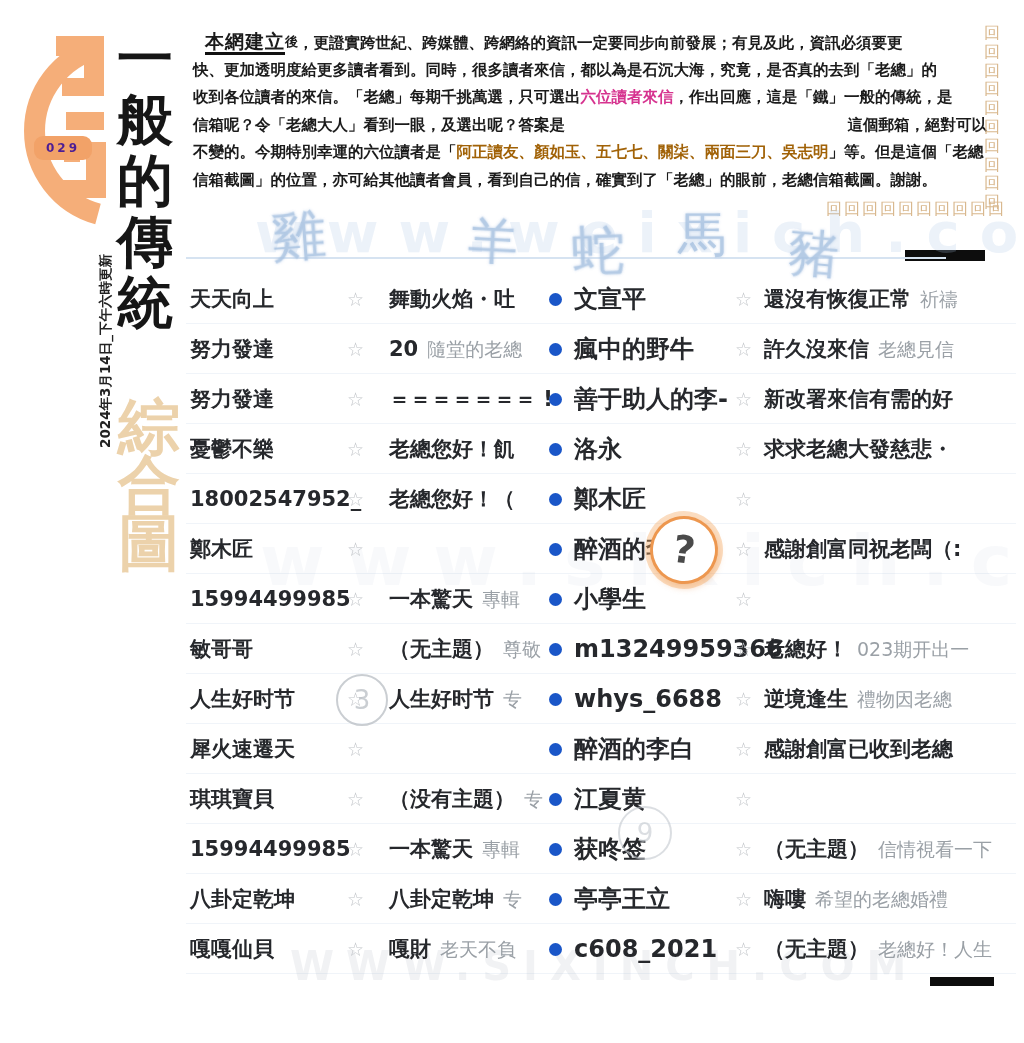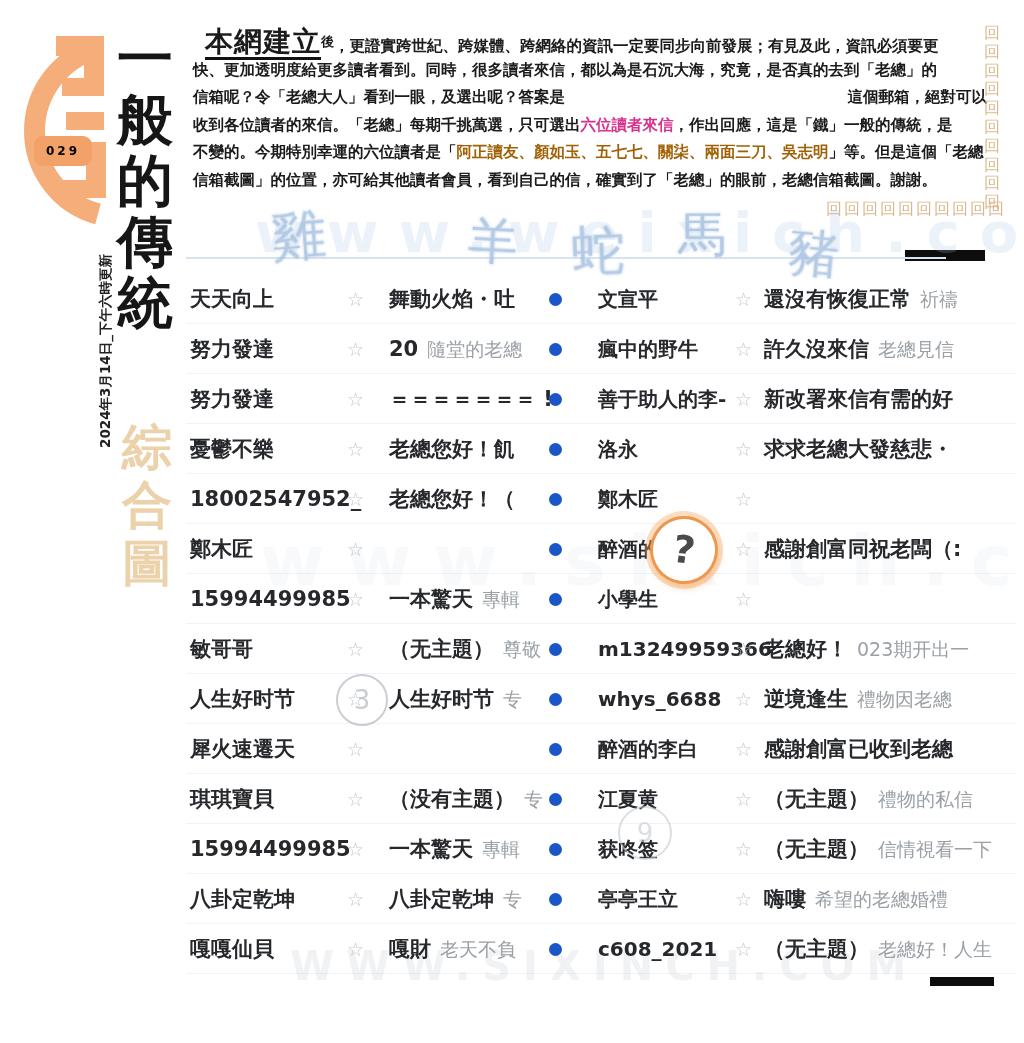--- a/index.html
+++ b/index.html
@@ -1,37 +1,37 @@
 <!DOCTYPE html>
 <html><head>
 <meta charset="utf-8">
 <style>
   html,body{margin:0;padding:0;background:#fff;}
   .page{position:relative;width:1024px;height:1043px;background:#fff;overflow:hidden;
         font-family:"DejaVu Sans",sans-serif;color:#1b1b1b;}
   
   .emblem{position:absolute;left:6px;top:22px;width:108px;height:212px;}
-  .logo-num{position:absolute;left:34px;top:136px;width:58px;height:30px;background:#f2a268;
-            border-radius:9px;color:#000000;font-size:12px;font-weight:bold;letter-spacing:3px;
+  .logo-num{position:absolute;left:34px;top:136px;width:58px;height:24px;background:#f2a268;
+            border-radius:9px;color:#4c1d95;font-size:12px;font-weight:bold;letter-spacing:3px;
             display:flex;align-items:center;justify-content:center;}
   .vtitle{position:absolute;left:114px;top:28px;width:62px;word-break:break-all;
           font-family:"DejaVu Serif",serif;font-weight:bold;font-size:56px;line-height:61px;
           color:#161616;text-align:center;}
   .vsub{position:absolute;left:118px;top:398px;width:58px;word-break:break-all;
-        font-family:"DejaVu Serif",serif;font-weight:bold;font-size:50px;line-height:58px;
-        color:#ecd2ab;text-align:center;margin-top:20px;}
+        font-family:"DejaVu Serif",serif;font-weight:bold;font-size:62px;line-height:58px;
+        color:#ecd2ab;text-align:center;}
   .vdate{position:absolute;left:0px;top:342px;width:212px;height:18px;
          transform:rotate(-90deg);transform-origin:center;font-size:13.5px;font-weight:bold;
          color:#222;text-align:center;white-space:nowrap;}
   
   .intro{position:absolute;left:193px;top:28px;width:794px;
          font-family:"Liberation Serif","DejaVu Serif",serif;font-weight:600;
          font-size:15.5px;color:#1b1b1b;}
   .intro .ln{height:27.5px;line-height:27.5px;white-space:nowrap;}
-  .lead{font-size:28px;font-weight:bold;border-bottom:3px solid #111;letter-spacing:1px;}
+  .lead{font-size:19px;font-weight:bold;border-bottom:3px solid #111;letter-spacing:1px;}
   .lead-sup{font-size:13px;vertical-align:top;}
   .ln3{display:flex;justify-content:space-between;}
   .hl-magenta{color:#d6338f;}
   .hl-red{color:#a16207;}
   
   .meander-v{position:absolute;left:982px;top:24px;width:20px;font-size:16px;line-height:18.8px;
              color:#d9b88e;text-align:center;letter-spacing:0;}
   .meander-h{position:absolute;left:826px;top:199px;font-size:16px;letter-spacing:2px;color:#d9b88e;white-space:nowrap;}
   .bar{position:absolute;background:#0d0d0d;}
   .bar1{left:905px;top:250px;width:80px;height:11px;}
@@ -52,21 +52,21 @@
   .rows{position:absolute;left:0;top:0;width:1024px;}
   .mrow{position:absolute;left:0;width:946px;height:50px;line-height:50px;white-space:nowrap;text-decoration:underline;}
   .mrow .sep{position:absolute;left:186px;bottom:0;width:830px;height:1px;background:rgba(160,185,215,.16);}
   .nm,.sub{position:absolute;font-weight:bold;font-size:21px;color:#26282c;}
   .c1{left:190px;}
   .star{position:absolute;font-size:19px;color:#c3c6ca;font-weight:normal;}
   .s1{left:347px;}
   .s2{left:735px;}
   .c2{left:389px;}
   .dot{position:absolute;left:549px;top:19px;width:13px;height:13px;border-radius:50%;background:#1a56c8;}
-  .c3{left:598px;font-size:20px;}
+  .c3{left:574px;font-size:24px;}
   .c4{left:764px;}
   .faint{color:#9aa0a6;font-weight:normal;font-size:19px;margin-left:9px;}
   
   .qbadge{position:absolute;left:650px;top:516px;width:62px;height:62px;border-radius:50%;
           background:#fff;border:3px solid rgba(235,140,60,.9);
           box-shadow:0 0 0 5px rgba(244,170,100,.40),2px 4px 6px rgba(230,140,70,.35);
           display:flex;align-items:center;justify-content:center;
           font-size:38px;font-weight:bold;color:#4a4a4a;transform:rotate(8deg);}
   .circ{position:absolute;border-radius:50%;display:flex;align-items:center;justify-content:center;
         font-size:26px;background:transparent;}
@@ -96,26 +96,26 @@
 
   <div class="vtitle">一般的傳統</div>
   <div class="vsub">綜合圖</div>
   <div class="vdate">2024年3月14日_下午六時更新</div>
 
   <div class="intro">
     <div class="ln" style="padding-left:12px;">
       <span class="lead">本網建立</span><span class="lead-sup">後</span><span>，更證實跨世紀、跨媒體、跨網絡的資訊一定要同步向前發展；有見及此，資訊必須要更</span>
     </div>
     <div class="ln">快、更加透明度給更多讀者看到。同時，很多讀者來信，都以為是石沉大海，究竟，是否真的去到「老總」的</div>
+    <div class="ln">
+      <span>收到各位讀者的來信。「老總」每期千挑萬選，只可選出</span><span class="hl-magenta">六位讀者來信</span><span>，作出回應，這是「鐵」一般的傳統，是</span>
+    </div>
     <div class="ln ln3">
       <span>信箱呢？令「老總大人」看到一眼，及選出呢？答案是</span>
       <span>這個郵箱，絕對可以</span>
-    </div>
-    <div class="ln">
-      <span>收到各位讀者的來信。「老總」每期千挑萬選，只可選出</span><span class="hl-magenta">六位讀者來信</span><span>，作出回應，這是「鐵」一般的傳統，是</span>
     </div>
     <div class="ln">
       <span>不變的。今期特別幸運的六位讀者是「</span><span class="hl-red">阿正讀友、顏如玉、五七七、關柒、兩面三刀、吳志明</span><span>」等。但是這個「老總</span>
     </div>
     <div class="ln">信箱截圖」的位置，亦可給其他讀者會員，看到自己的信，確實到了「老總」的眼前，老總信箱截圖。謝謝。</div>
   </div>
 
   <div class="meander-v" style="white-space: pre-line;">回
 回
 回
@@ -238,21 +238,20 @@
         <span class="sub c4">感謝創富已收到老總</span>
         <span class="sep"></span>
       </div>
       <div class="mrow" style="top: 774px;">
         <span class="nm c1">琪琪寶貝</span>
         <span class="star s1">☆</span>
         <span class="sub c2">（没有主題）<span class="faint">专</span></span>
         <span class="dot"></span>
         <span class="nm c3">江夏黄</span>
         <span class="star s2">☆</span>
-        <span class="sub c4">（无主題）<span class="faint">禮物的私信</span></span>
         <span class="sep"></span>
       </div>
       <div class="mrow" style="top: 824px;">
         <span class="nm c1">15994499985</span>
         <span class="star s1">☆</span>
         <span class="sub c2">一本驚天<span class="faint">專輯</span></span>
         <span class="dot"></span>
         <span class="nm c3">获咚签</span>
         <span class="star s2">☆</span>
         <span class="sub c4">（无主題）<span class="faint">信情視看一下</span></span>

